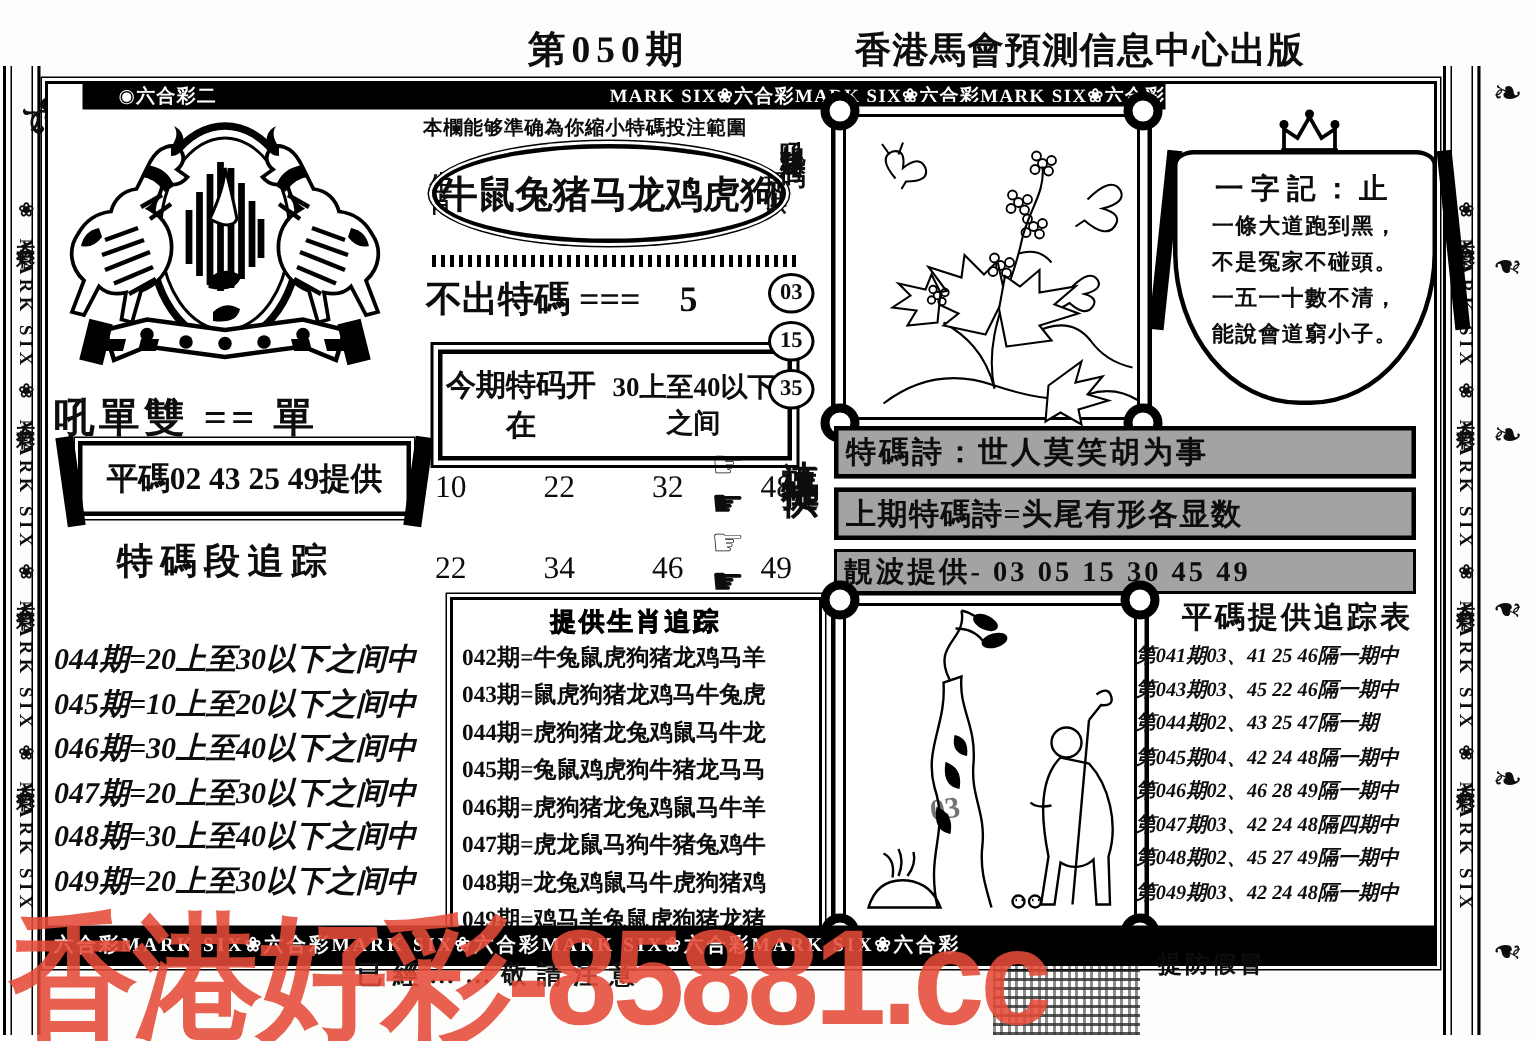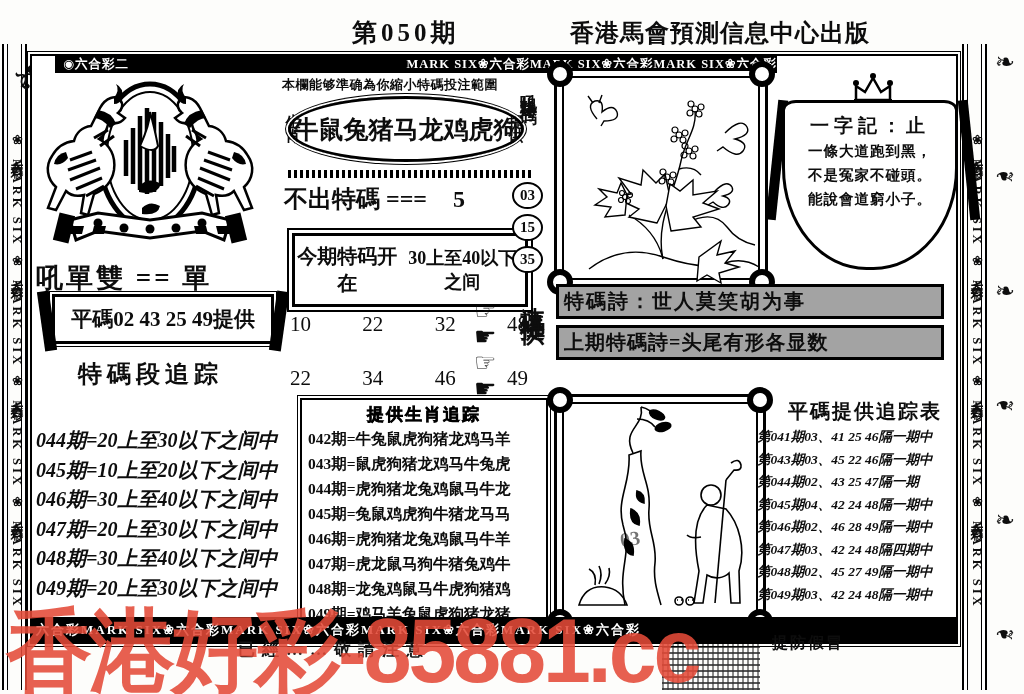--- a/index.html
+++ b/index.html
@@ -37,21 +37,21 @@
   
   .frame {
     left:30px; top:54px; width:928px; height:590px;
     border:2px solid #000; outline:1px solid #000; outline-offset:2px; background:#fff;
   }
   .topbar {
     left:55px; top:55px; width:722px; height:18px; background:#000; color:#fff;
     font-size:12.5px; font-weight:bold; line-height:18px; display:flex; overflow:hidden;
     letter-spacing:1px;
   }
-  .topbar .seg-left { padding:0 10px 0 8px; white-space:nowrap; }
+  .topbar .seg-left { padding:0 10px 0 24px; white-space:nowrap; }
   .topbar .seg-mid { flex:1; text-align:right; white-space:nowrap; }
 
   
   .banner { left:36px; top:260px; width:238px; font-size:27px; font-weight:bold; letter-spacing:3px; white-space:nowrap; }
   .pingma-box {
     left:52px; top:294px; width:222px; height:50px; border:3px solid #000;
     box-shadow:0 0 0 2px #fff, 0 0 0 3px #000;
     display:flex; align-items:center; justify-content:center;
     font-size:21px; font-weight:bold; white-space:nowrap;
   }
@@ -401,26 +401,28 @@
         <circle cx="29" cy="4" r="3" fill="#000"></circle>
         <circle cx="46" cy="11" r="3" fill="#000"></circle>
       <rect x="10" y="27" width="38" height="4" fill="#000"></rect>
     </svg>
     <div class="drape dl"></div>
     <div class="drape dr"></div>
     <div class="shield">
       <div class="sh-title">一字記：止</div>
       <div class="sh-line">一條大道跑到黑，</div>
       <div class="sh-line">不是冤家不碰頭。</div>
+      <div class="sh-line">一五一十數不清，</div>
       <div class="sh-line">能說會道窮小子。</div>
     </div>
   </div>
 
   <div class="abs poemrow poem1">特碼詩：世人莫笑胡为事</div>
   <div class="abs poemrow poem2">上期特碼詩=头尾有形各显数</div>
+  <div class="abs poemrow poem3">靚波提供- 03  05  15  30 45 49</div>
 
   <div class="abs picbox manbox">
     <div class="inner"></div>
     <svg width="204" height="226" viewBox="0 0 204 226" style="position:absolute;left:2px;top:2px">
       <g fill="none" stroke="#000" stroke-width="1.6">
 
         <path d="M66 206 C58 168 74 156 64 126 C57 100 72 84 70 56 l12 -4 c-2 22 10 32 8 58 c-2 22 8 32 6 54 c-2 16 2 28 6 42"></path>
         <path d="M74 54 C62 30 86 28 82 8"></path>
         <path d="M82 8 q10 2 14 10 M78 20 q12 0 18 8"></path>
         <ellipse cx="98" cy="16" rx="8" ry="4" transform="rotate(25 98 16)" fill="#000"></ellipse>

